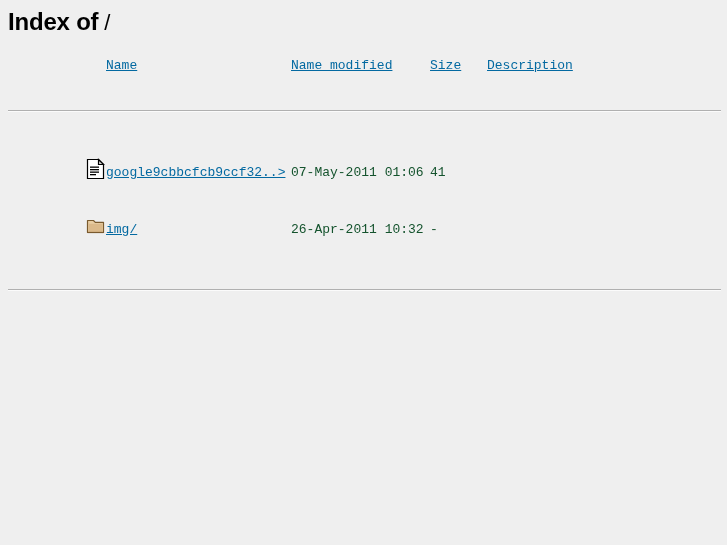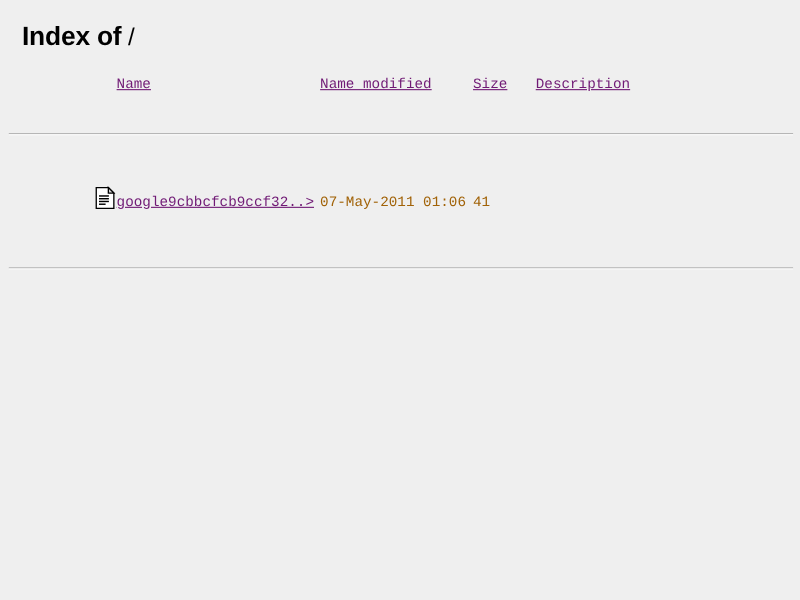--- a/index.html
+++ b/index.html
@@ -21,21 +21,21 @@
     box-sizing: border-box;
     width: 727px;
   }
 
   
   h1.page-title {
     font-family: "Liberation Sans", "DejaVu Sans", sans-serif;
     font-size: 24px;
     font-weight: bold;
     color: #000000;
-    margin: 12px;
+    margin: 0;
     padding: 0 0 0 0;
     line-height: 28px;
     letter-spacing: -0.2px;
   }
   h1.page-title .dir-path {
     font-weight: normal;
     font-size: 22px;
   }
 
   
@@ -70,28 +70,28 @@
     border-top: 1px solid #b0b0b0;
     border-bottom: 1px solid #fbfbfb;
     height: 0;
     margin: 3px 0 4px 0;
     width: 713px;
   }
 
   .entry-row td { height: 25px; }
 
   a.idx-link {
-    color: #701a75;
+    color: #0369a1;
     text-decoration: underline;
     font-family: "Liberation Mono", "DejaVu Sans Mono", monospace;
     font-size: 13px;
   }
 
   .plain-text {
-    color: #a16207;
+    color: #14532d;
     font-family: "Liberation Mono", "DejaVu Sans Mono", monospace;
     font-size: 13px;
   }
 
   
   .icon-wrap {
     display: inline-block;
     width: 20px;
     height: 22px;
     position: relative;
@@ -139,20 +139,35 @@
             </svg>
           </span>
         </td>
         <td class="col-name"><a href="#" class="idx-link">google9cbbcfcb9ccf32..&gt;</a></td>
         <td class="col-date plain-text">07-May-2011 01:06</td>
         <td class="col-size plain-text">41</td>
         <td class="col-desc plain-text"></td>
       </tr>
 
       
+      <tr class="entry-row">
+        <td class="col-icon">
+          <span class="icon-wrap">
+            <svg width="20" height="22" viewBox="0 0 20 22" xmlns="http://www.w3.org/2000/svg">
+              <path d="M1.5 5.5 H7.5 L9.3 7.3 H17.5 V17.5 H1.5 Z" fill="#e8cda2" stroke="#7a5a2e" stroke-width="1.2" stroke-linejoin="round"></path>
+              <path d="M2.6 8.8 H16.4 V17.0 H2.6 Z" fill="#dbb98a" stroke="none"></path>
+              <path d="M1.5 17.5 H17.5" stroke="#7a5a2e" stroke-width="1.2" fill="none"></path>
+            </svg>
+          </span>
+        </td>
+        <td class="col-name"><a href="#" class="idx-link">img/</a></td>
+        <td class="col-date plain-text">26-Apr-2011 10:32</td>
+        <td class="col-size plain-text">-</td>
+        <td class="col-desc plain-text"></td>
+      </tr>
 
       
       <tr class="rule-row">
         <td colspan="5">
           <hr class="rule">
         </td>
       </tr>
 
     </tbody>
   </table>

